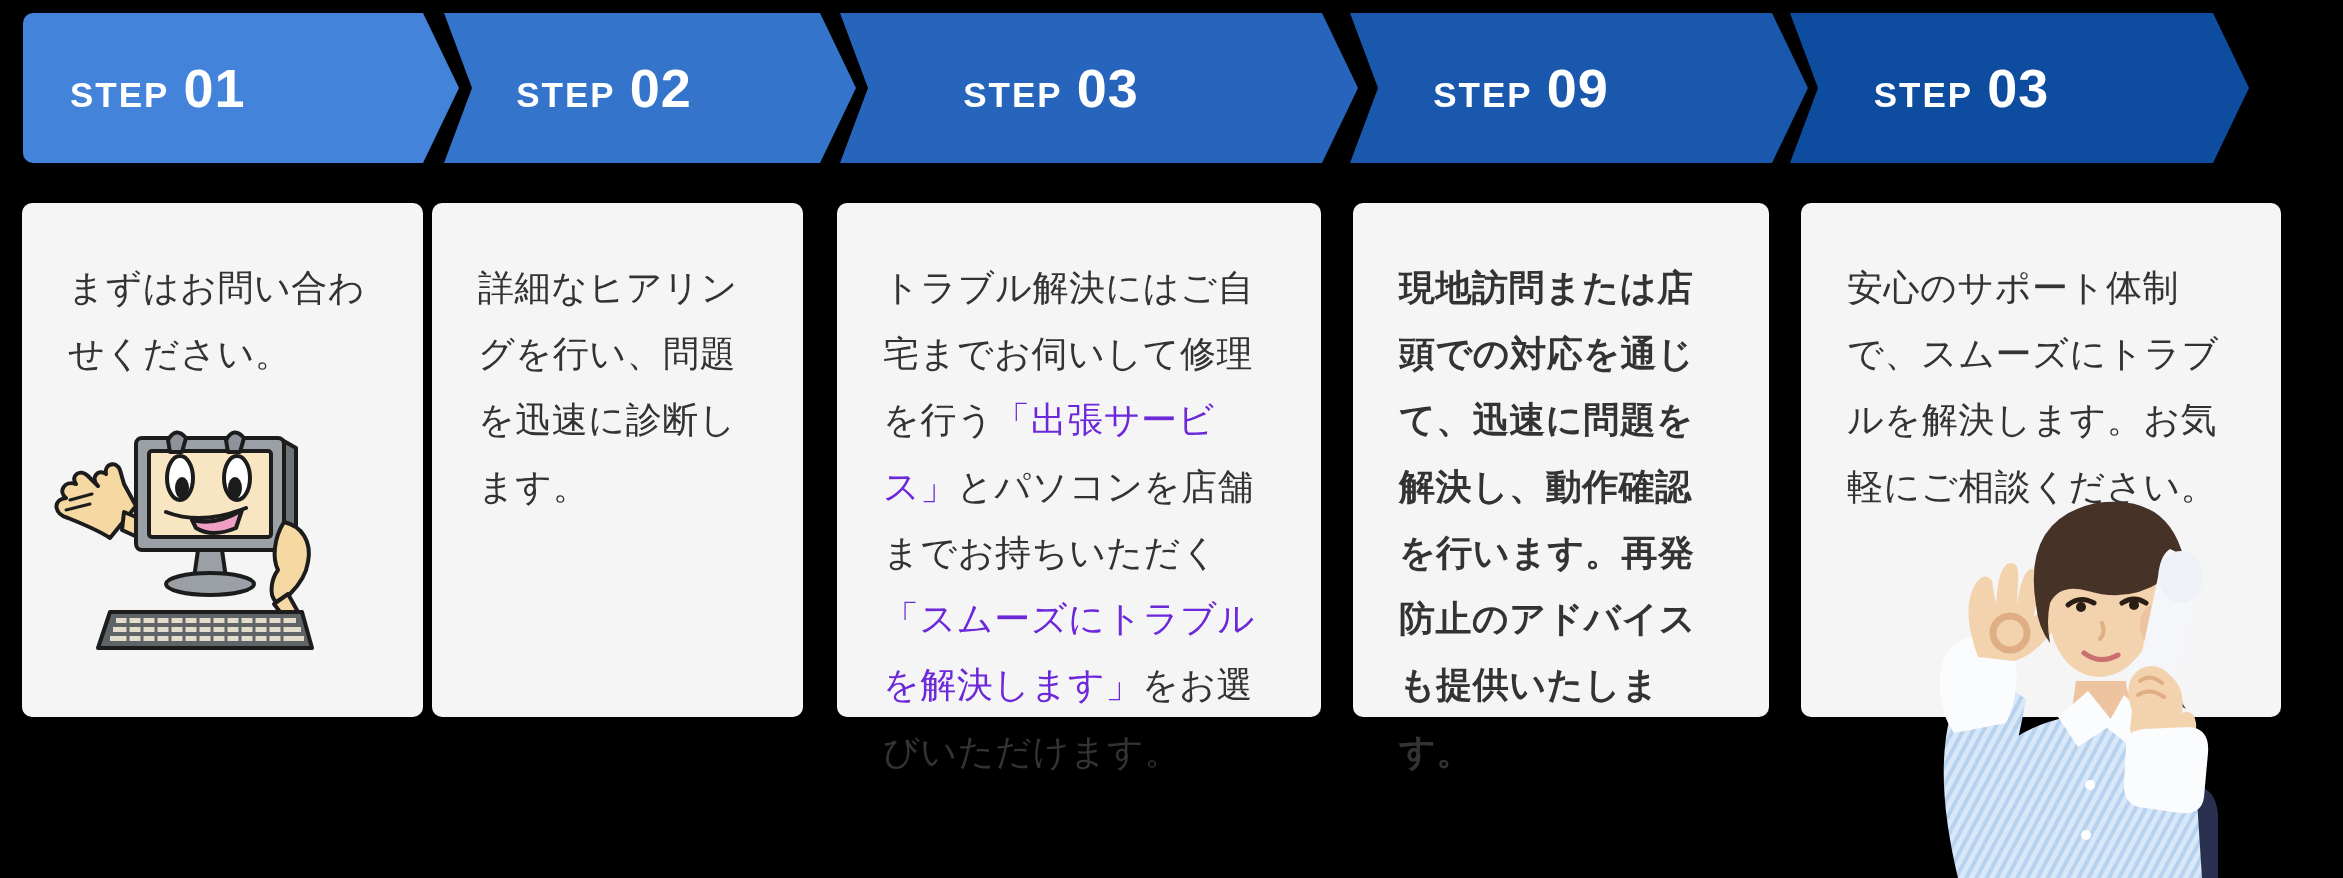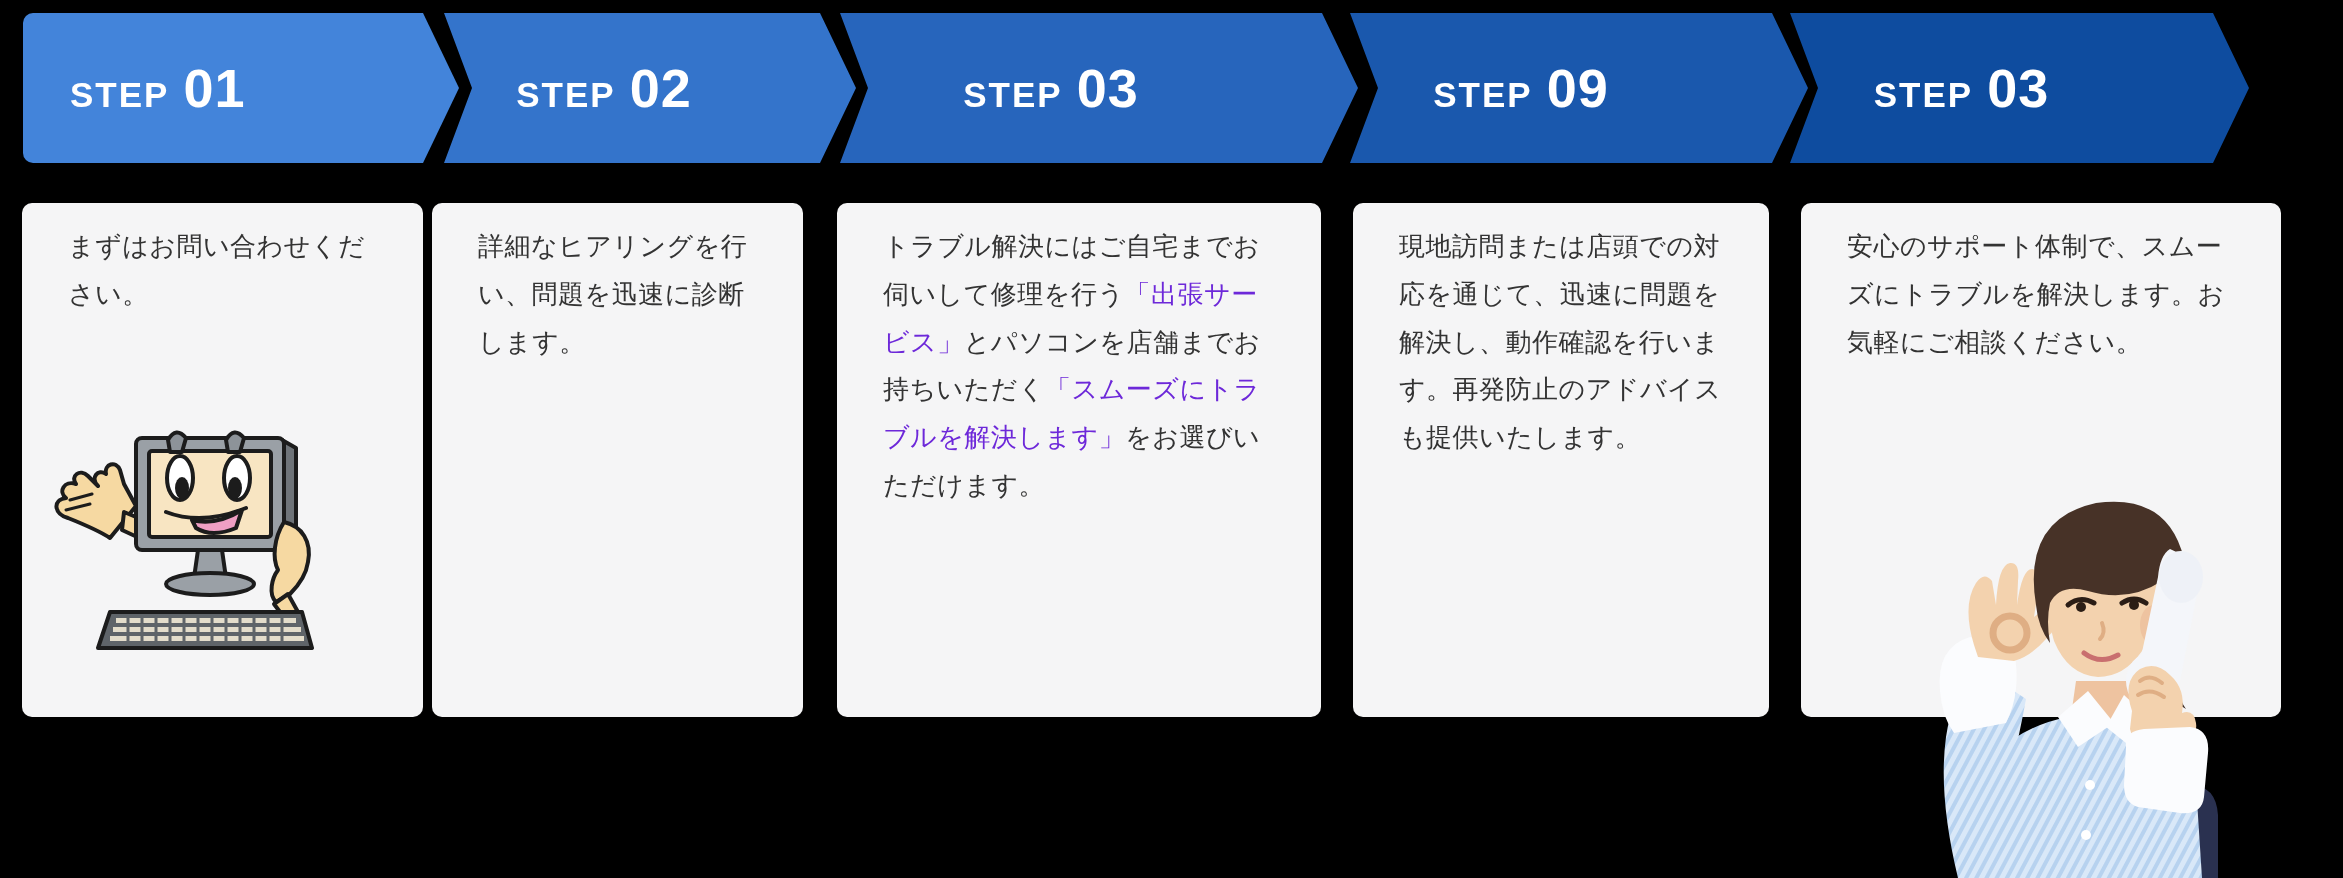--- a/index.html
+++ b/index.html
@@ -22,26 +22,26 @@
       clip-path:polygon(0 0,482px 0,100% 50%,482px 100%,0 100%,28px 50%);}
   .a3 .label-zone{width:482px;justify-content:center;transform:translateX(-30px);}
   .a4{left:1350px;width:458px;background:#1a58ad;
       clip-path:polygon(0 0,422px 0,100% 50%,422px 100%,0 100%,28px 50%);}
   .a4 .label-zone{width:422px;justify-content:center;transform:translateX(-40px);}
   .a5{left:1790px;width:459px;background:#0e4c9f;
       clip-path:polygon(0 0,423px 0,100% 50%,423px 100%,0 100%,28px 50%);}
   .a5 .label-zone{width:423px;justify-content:center;transform:translateX(-40px);}
   
   .card{position:absolute;top:203px;height:514px;background:#f5f5f6;border-radius:10px;
-        box-sizing:border-box;padding:20px 46px;color:#333;
-        font-size:26px;line-height:1.84;letter-spacing:.5px;}
+        box-sizing:border-box;padding:52px 46px;color:#333;
+        font-size:36px;line-height:1.84;letter-spacing:.5px;}
   .c1{left:22px;width:401px;}
   .c2{left:432px;width:371px;}
   .c3{left:837px;width:484px;}
-  .c4{left:1353px;width:416px;}
+  .c4{left:1353px;width:416px;font-weight:bold;}
   .c5{left:1801px;width:480px;}
   .link{color:#6d28d9;}
   
   .mascot{position:absolute;left:40px;top:426px;width:296px;height:236px;z-index:3;}
   .woman{position:absolute;left:1918px;top:485px;width:322px;height:393px;z-index:4;}
 </style>
 </head>
 <body>
 
 <div class="canvas">

